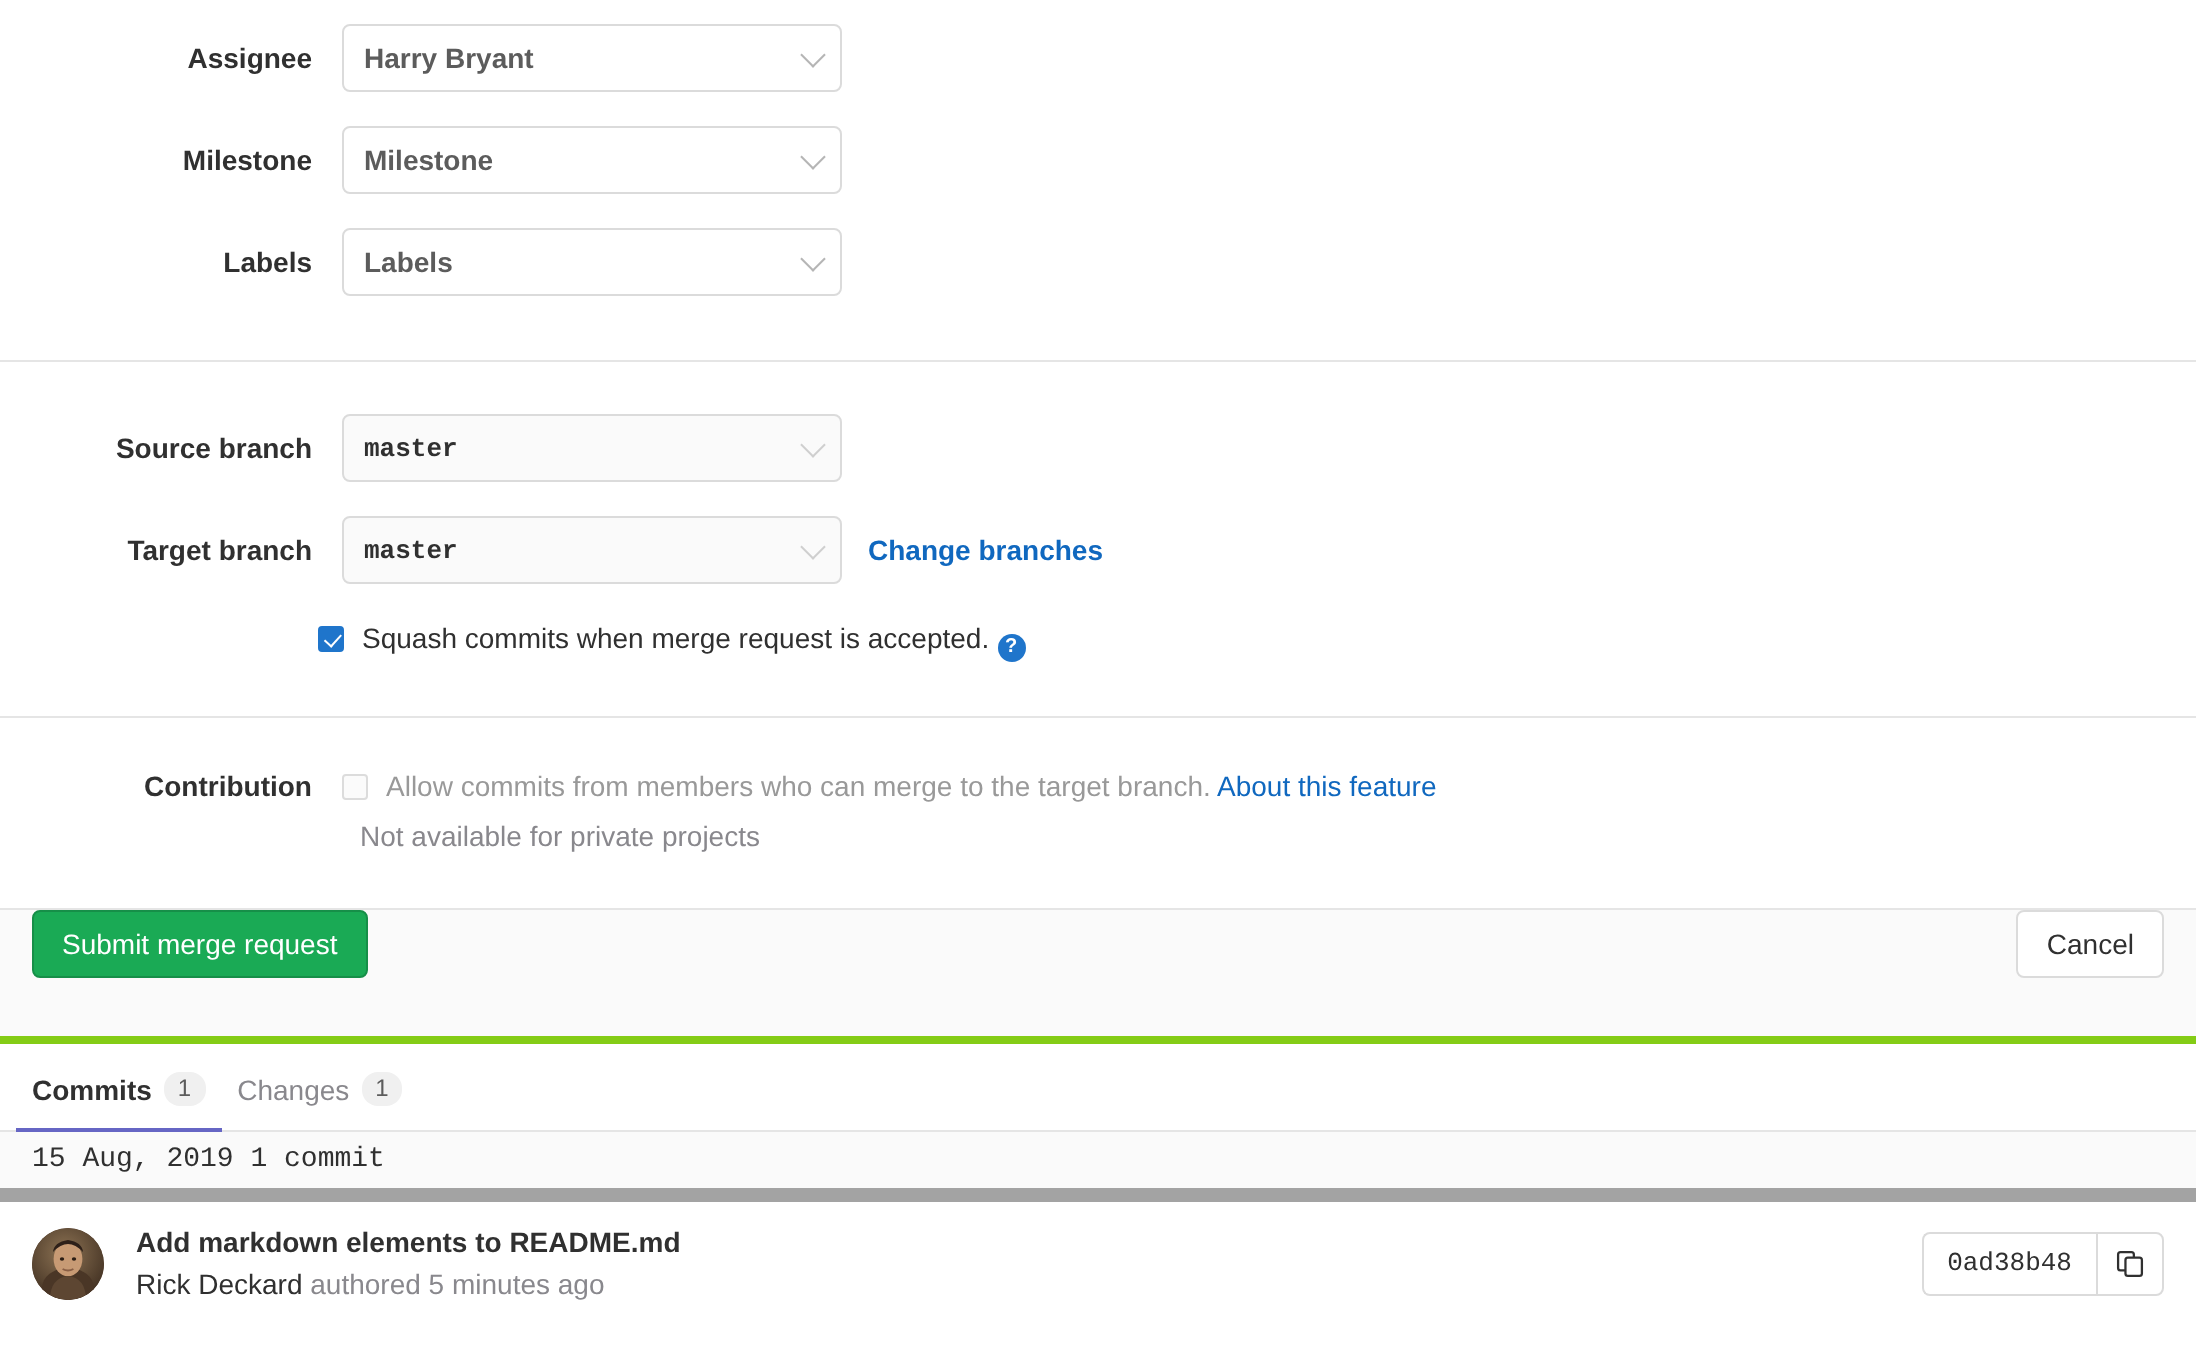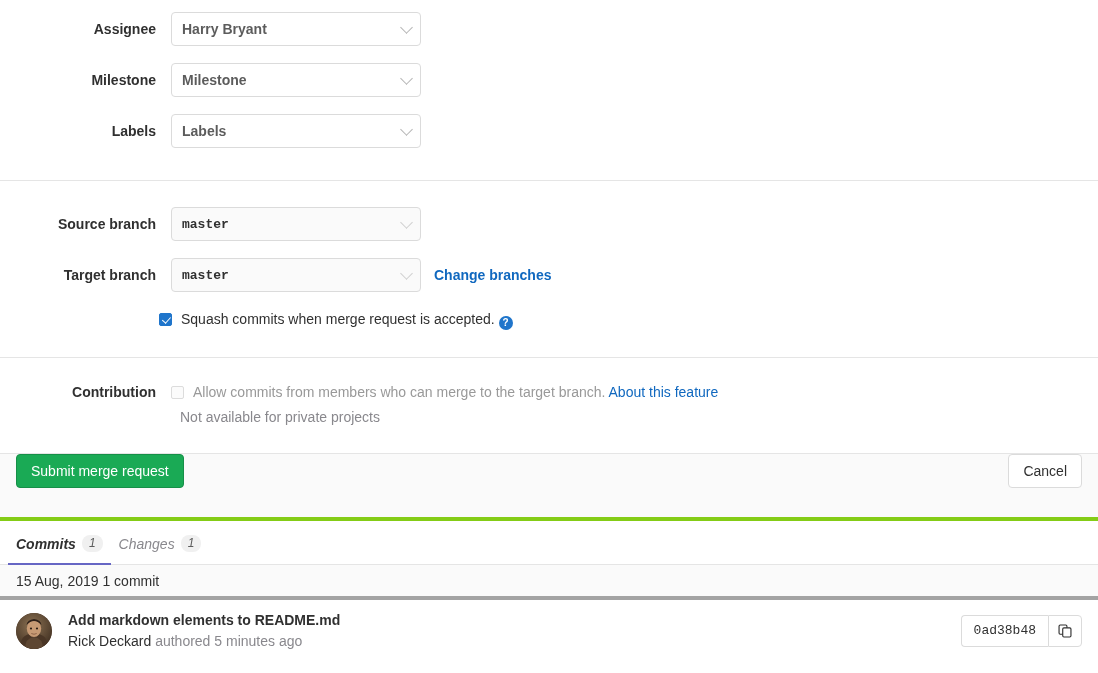--- a/index.html
+++ b/index.html
@@ -210,21 +210,20 @@
     align-items: center;
     gap: 6px;
     padding: 0 8px 11px 8px;
     font-size: 14px;
     color: #89888d;
     cursor: pointer;
     position: relative;
     height: 100%;
     box-sizing: border-box;
     padding-top: 13px;
-    font-style: italic;
   }
   .tab.active {
     color: #303030;
     font-weight: bold;
   }
   .tab.active::after {
     content: "";
     position: absolute;
     left: 0; right: 0;
     bottom: -1px;
@@ -237,27 +236,28 @@
     border-radius: 8px;
     font-size: 12px;
     font-weight: normal;
     padding: 1px 7px;
     line-height: 15px;
   }
 
   
   .commit-date-bar {
     background: #fafafa;
-    border-bottom: 4px solid #a3a3a3;
+    border-bottom: 7px solid #a3a3a3;
     height: 35px;
     display: flex;
     align-items: center;
     padding: 0 16px;
     font-size: 14px;
     color: #303030;
+    font-family: Liberation Mono, monospace;
   }
   .commit-row {
     display: flex;
     align-items: center;
     padding: 11px 16px;
     background: #ffffff;
   }
   .avatar {
     width: 36px;
     height: 36px;

